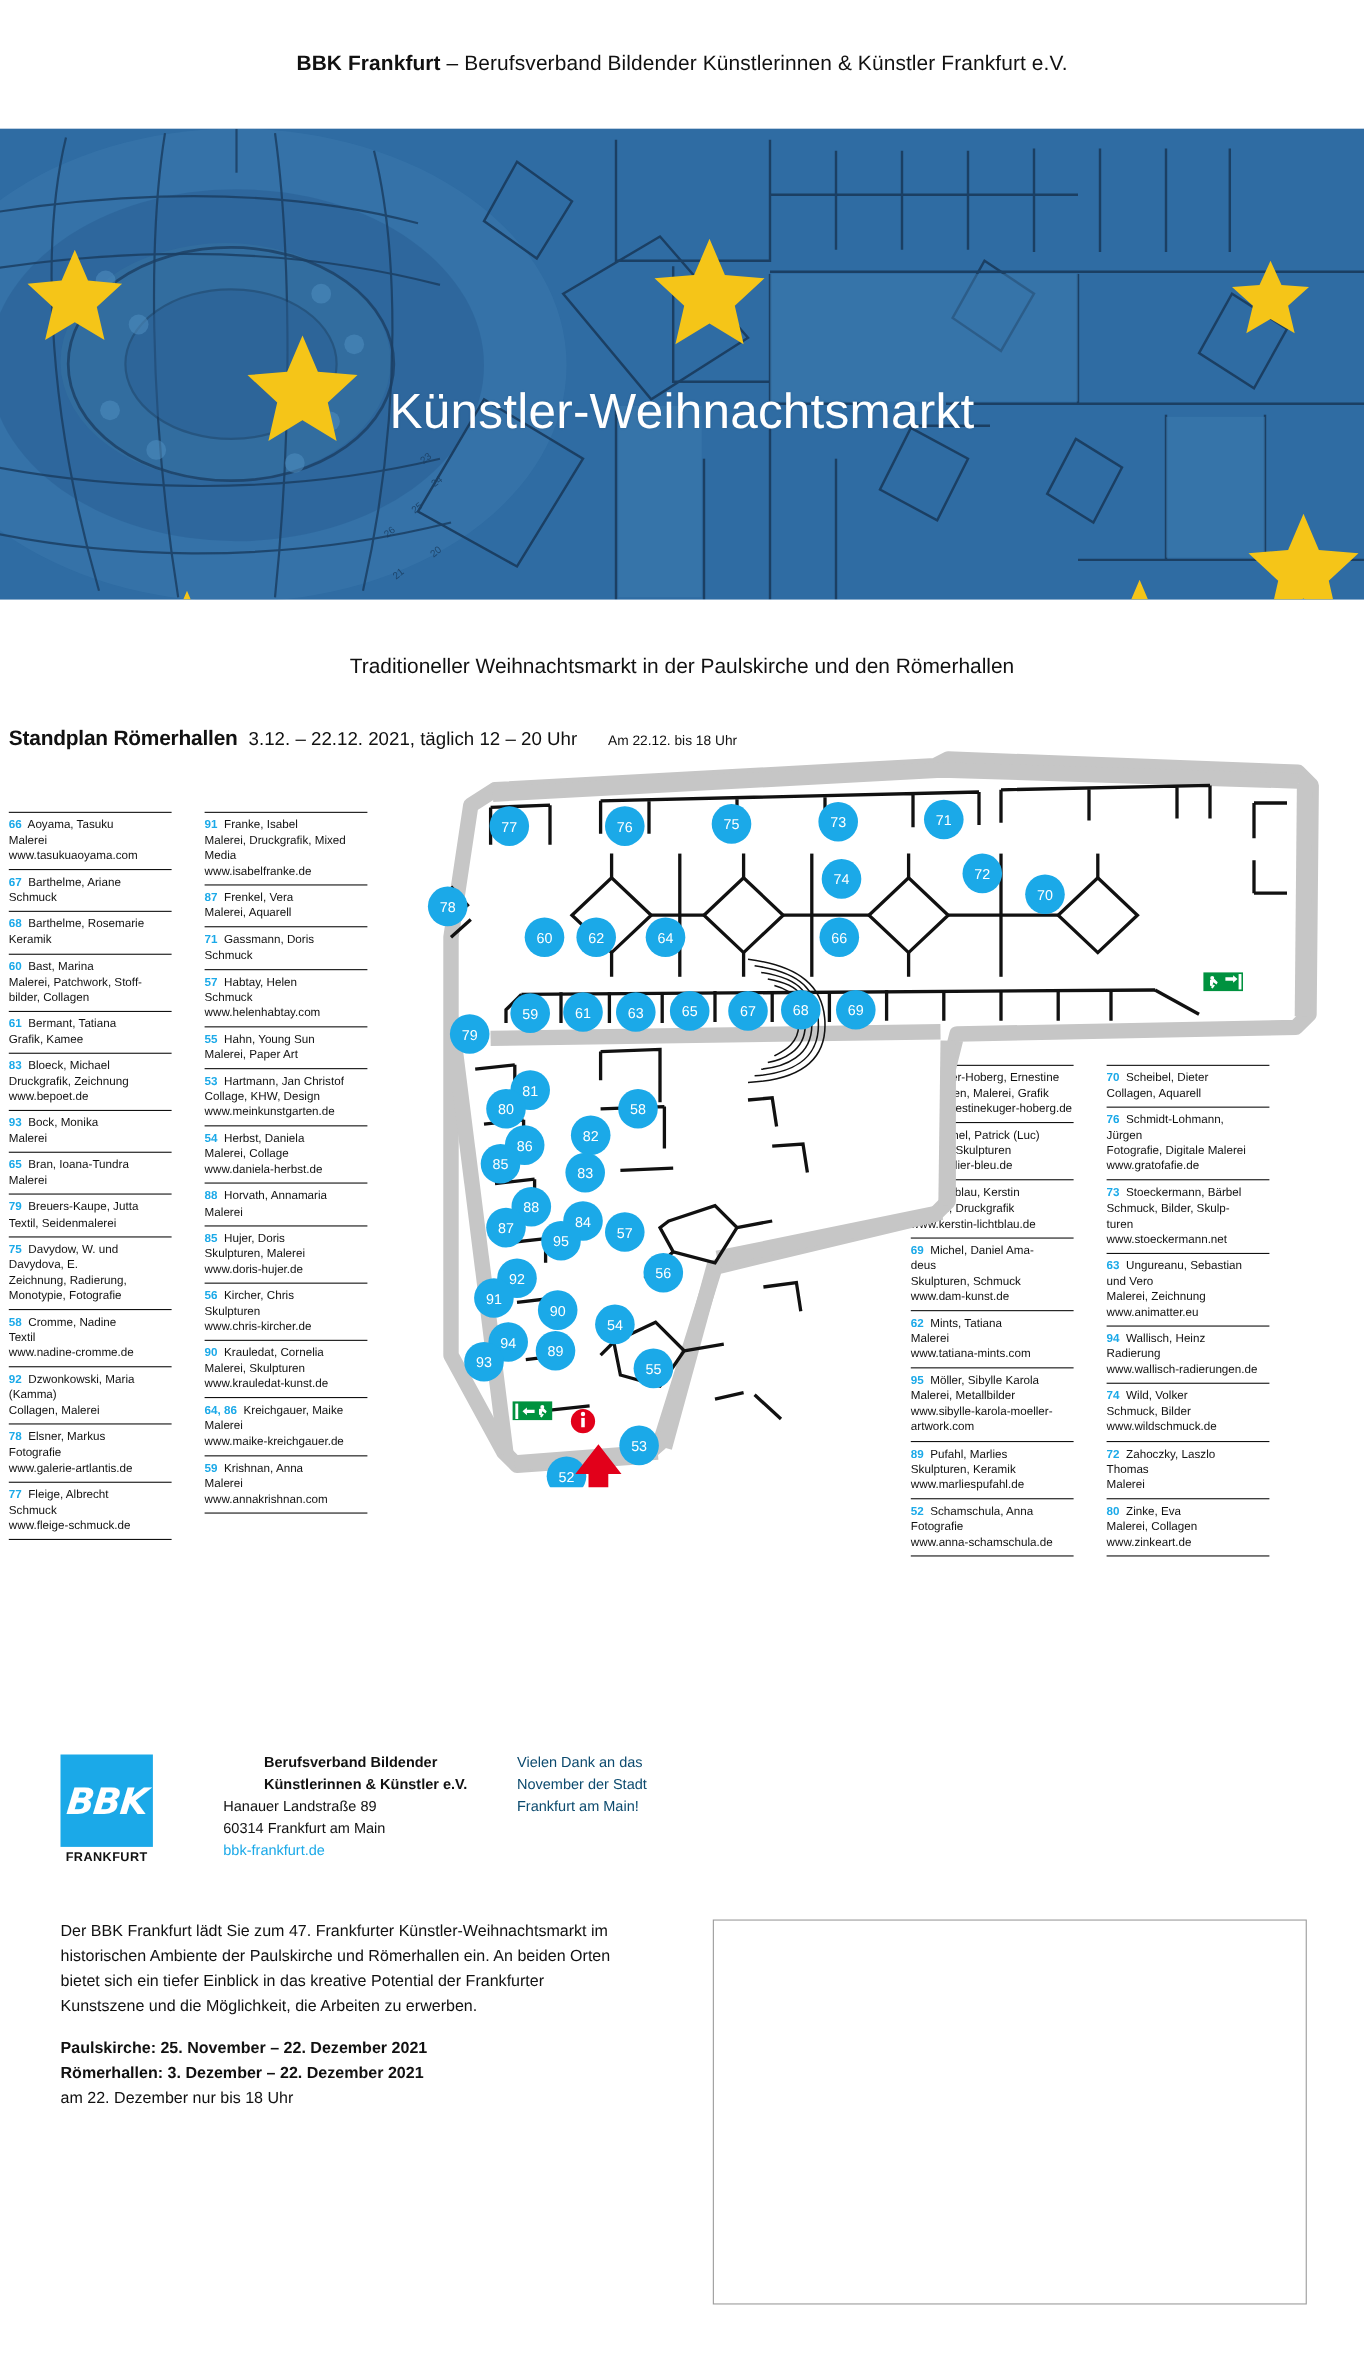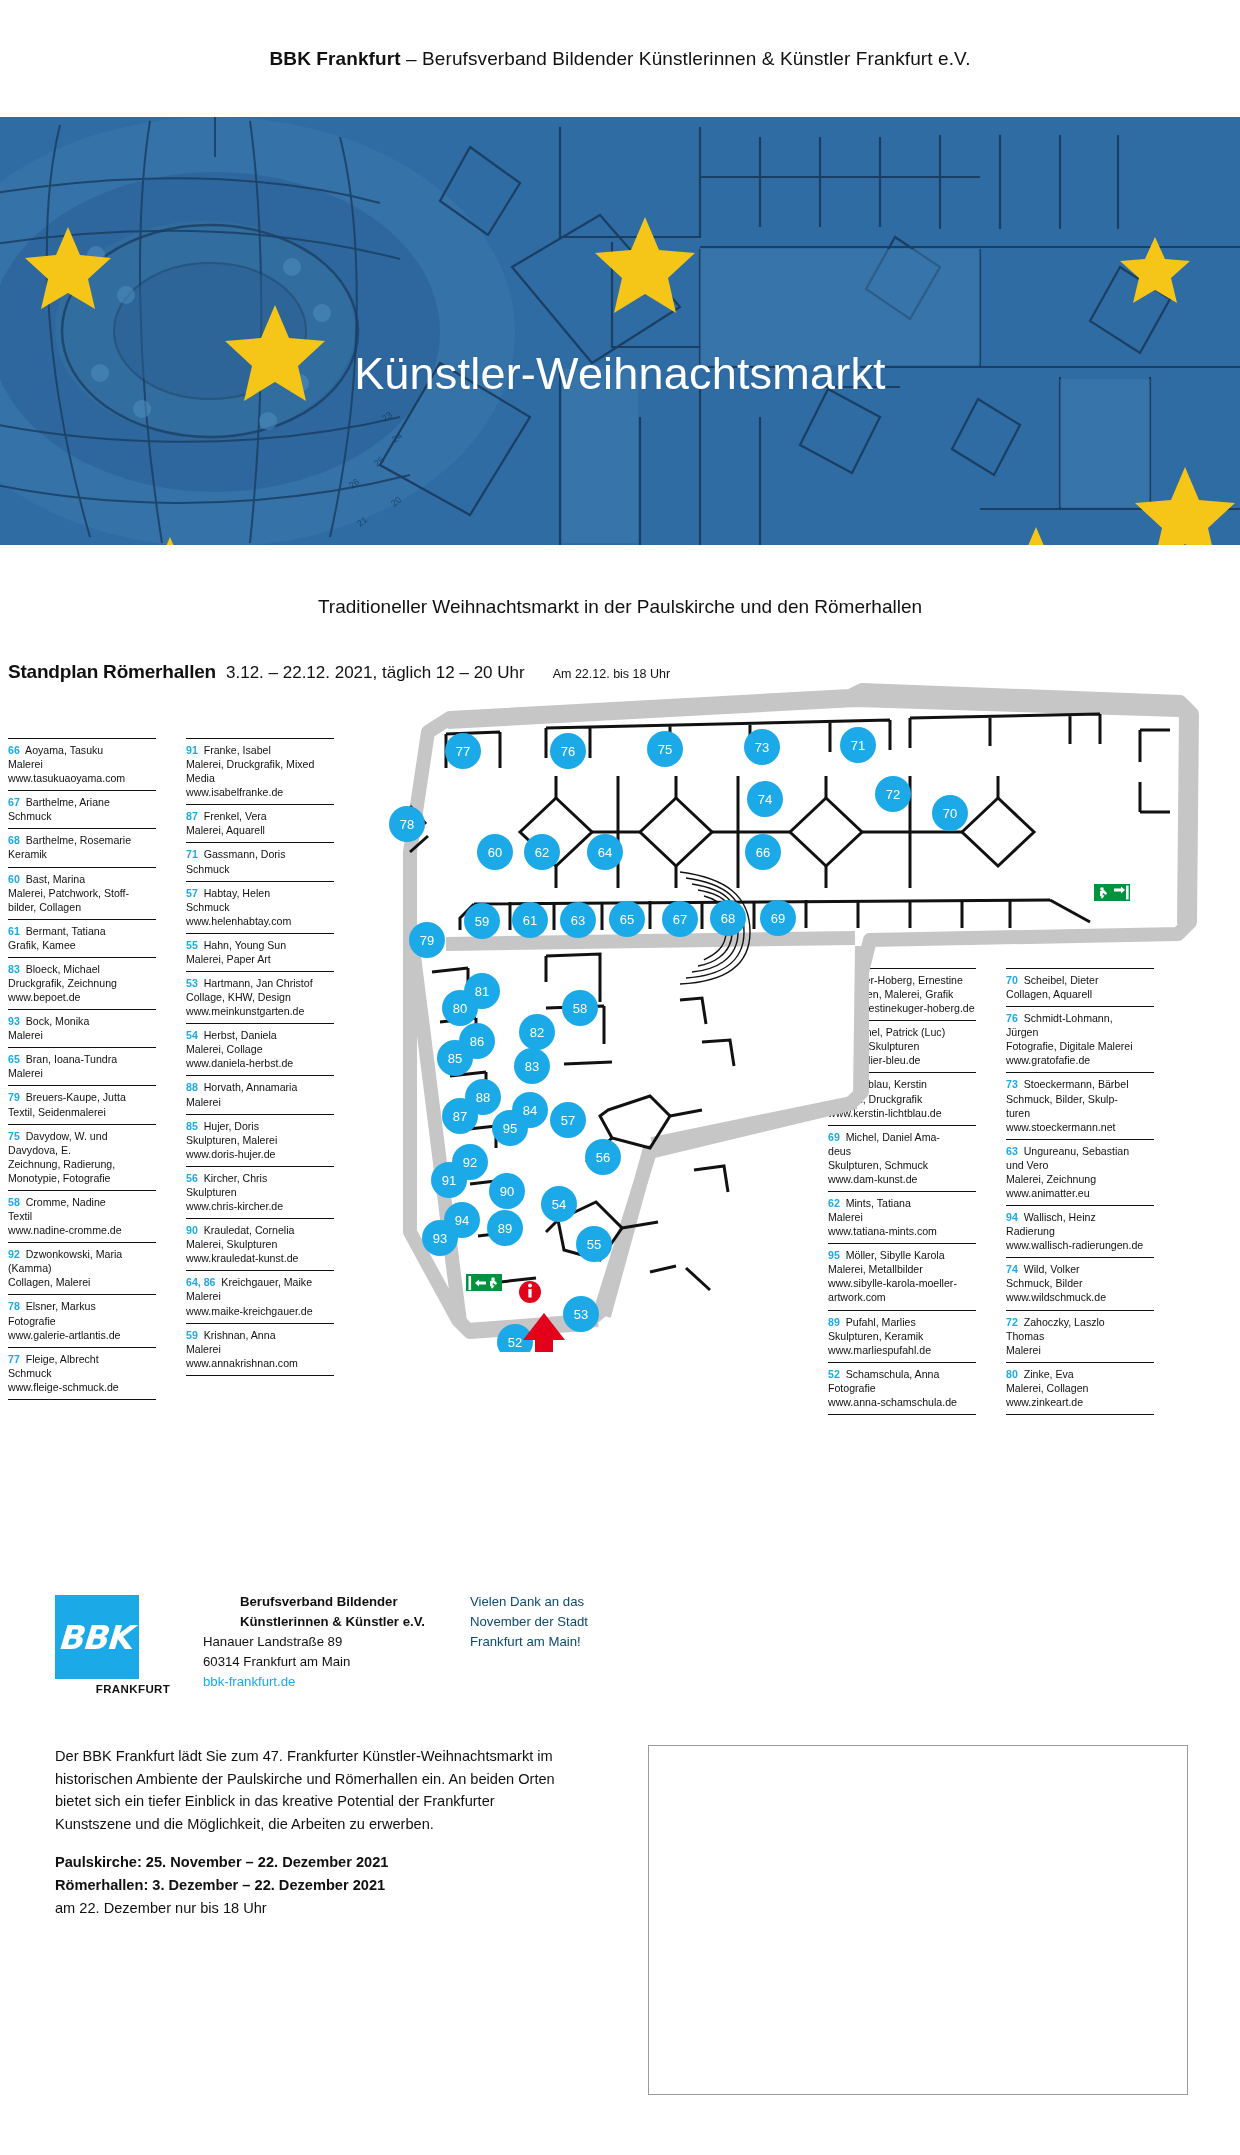--- a/index.html
+++ b/index.html
@@ -94,21 +94,21 @@
     position: relative;
   }
   .bbk-word {
     font-family: "DejaVu Sans", sans-serif;
     font-style: italic; font-weight: 700; font-size: 33px; color: #fff;
     transform: skewX(-6deg);
     letter-spacing: -1px;
   }
   .bbk-sub {
     margin-top: 4px; font-size: 11.5px; font-weight: 700; letter-spacing: .4px;
-    color: #111; text-align: center; width: 84px; margin-left: 36px;
+    color: #111; text-align: center; width: 84px;
   }
 
   .footer-addr {
     position: absolute; left: 203px; top: 1592px;
     font-size: 13.2px; line-height: 1.52;
   }
   .footer-addr .b { font-weight: 700; margin-left: 37px; }
   .footer-addr .lnk { color: #1ba9e8; }
 
   .footer-thanks {

